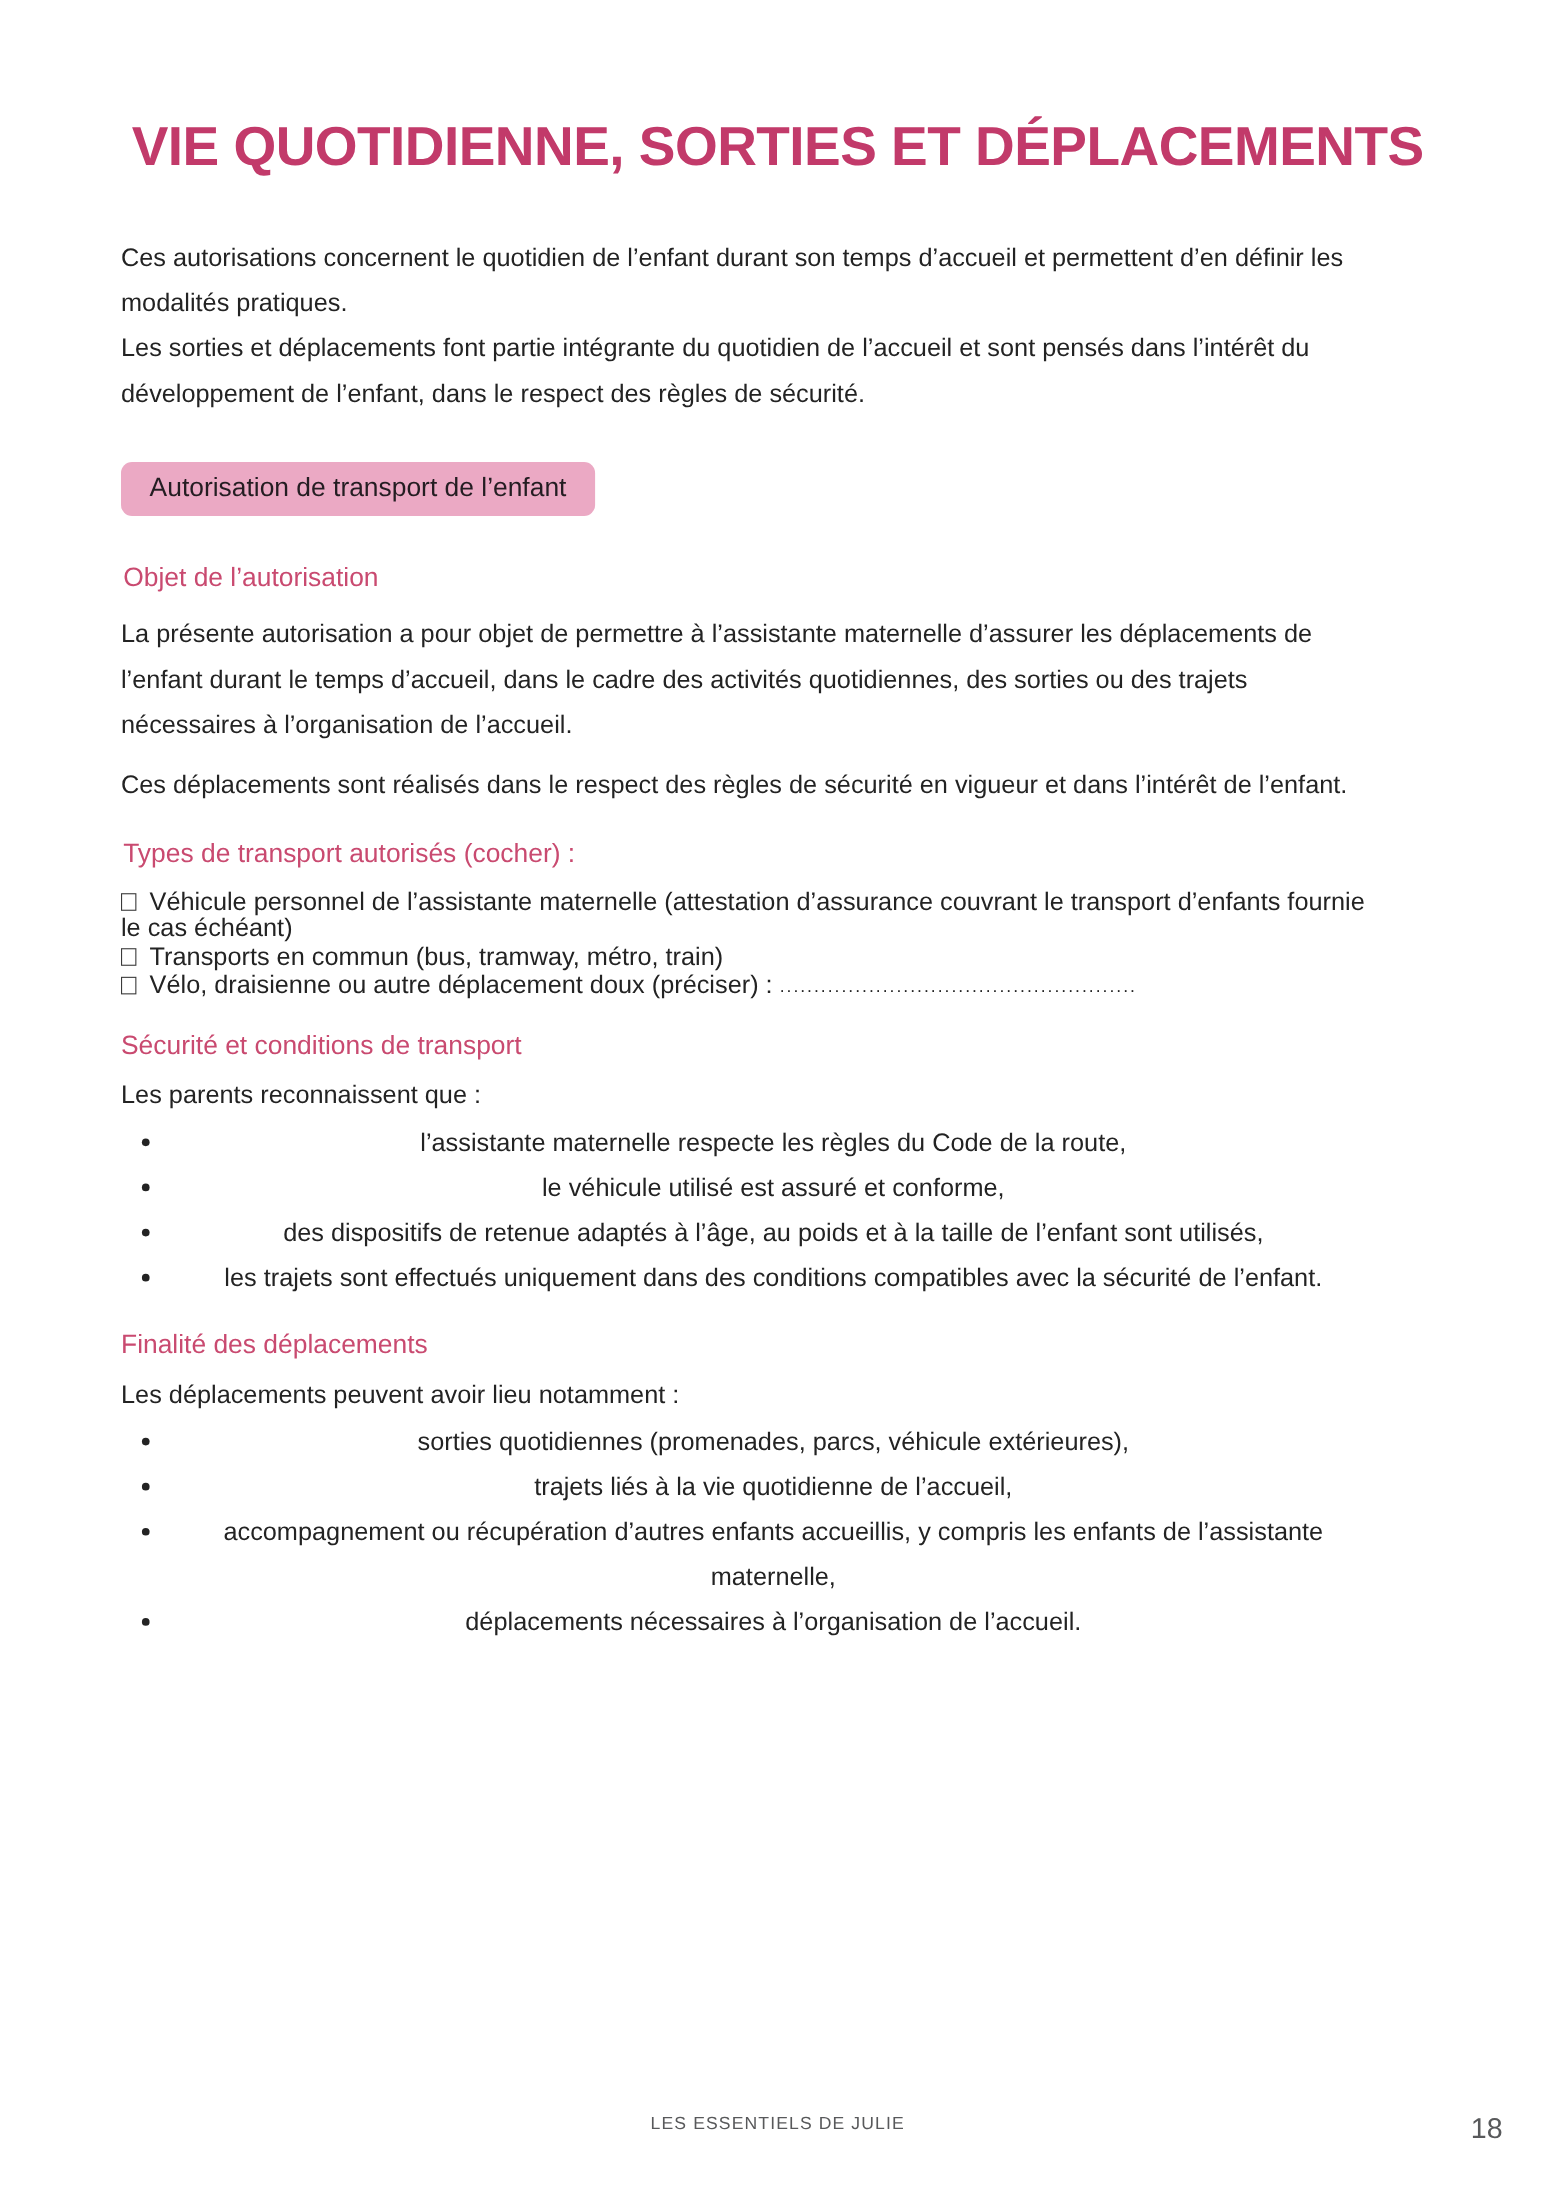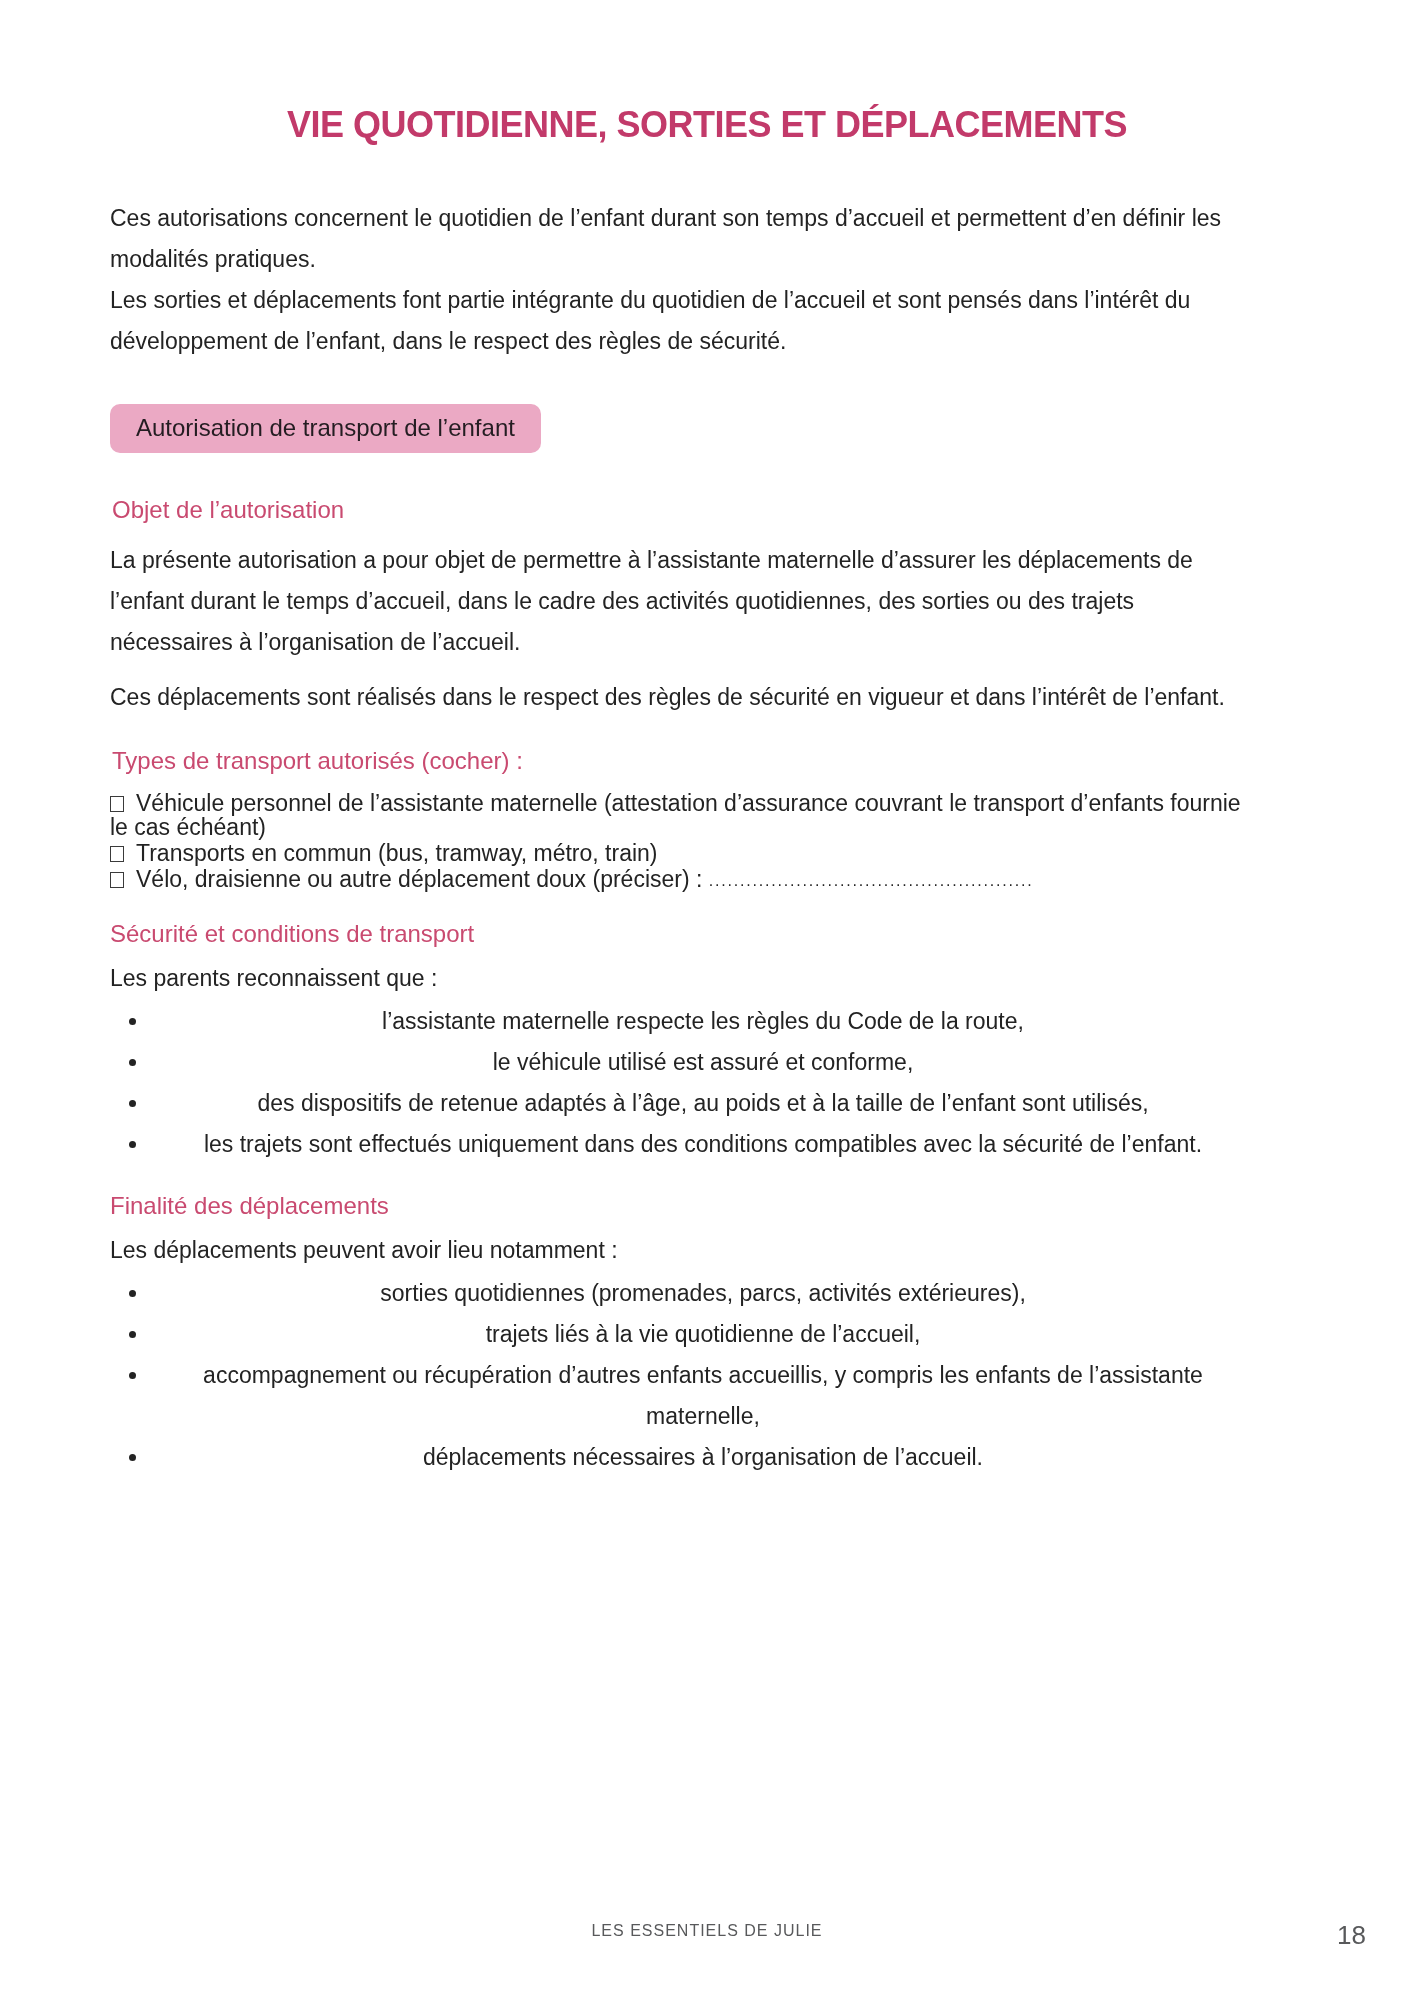--- a/index.html
+++ b/index.html
@@ -15,21 +15,21 @@
     position:relative;
     width:1414px;height:2000px;
     background:#ffffff;
     font-family:"Liberation Sans", sans-serif;
     color:var(--body-text);
     overflow:hidden;
   }
   .page-title{
     margin:104px 40px 52px;
     text-align:center;
-    font-size:36px;
+    font-size:50px;
     font-weight:bold;
     letter-spacing:-0.5px;
     color:var(--title-pink);
   }
   .content{margin:0 164px 0 110px;}
   .body-text{font-size:23px;line-height:41px;margin:0;}
   .intro{margin-bottom:42px;}
   .badge-wrap{margin:0 0 36px;}
   .badge{
     display:inline-block;
@@ -122,21 +122,21 @@
     <ul class="bullets">
       <li>l’assistante maternelle respecte les règles du Code de la route,</li>
       <li>le véhicule utilisé est assuré et conforme,</li>
       <li>des dispositifs de retenue adaptés à l’âge, au poids et à la taille de l’enfant sont utilisés,</li>
       <li>les trajets sont effectués uniquement dans des conditions compatibles avec la sécurité de l’enfant.</li>
     </ul>
 
     <h3 class="pink-heading tight">Finalité des déplacements</h3>
     <p class="body-text">Les déplacements peuvent avoir lieu notamment :</p>
     <ul class="bullets">
-      <li>sorties quotidiennes (promenades, parcs, activités extérieures),</li>
+      <li>sorties quotidiennes (promenades, parcs, véhicule extérieures),</li>
       <li>trajets liés à la vie quotidienne de l’accueil,</li>
       <li>accompagnement ou récupération d’autres enfants accueillis, y compris les enfants de l’assistante maternelle,</li>
       <li>déplacements nécessaires à l’organisation de l’accueil.</li>
     </ul>
 
   </div>
 
   <div class="footer-brand">LES ESSENTIELS DE JULIE</div>
   <div class="page-number">18</div>
 

